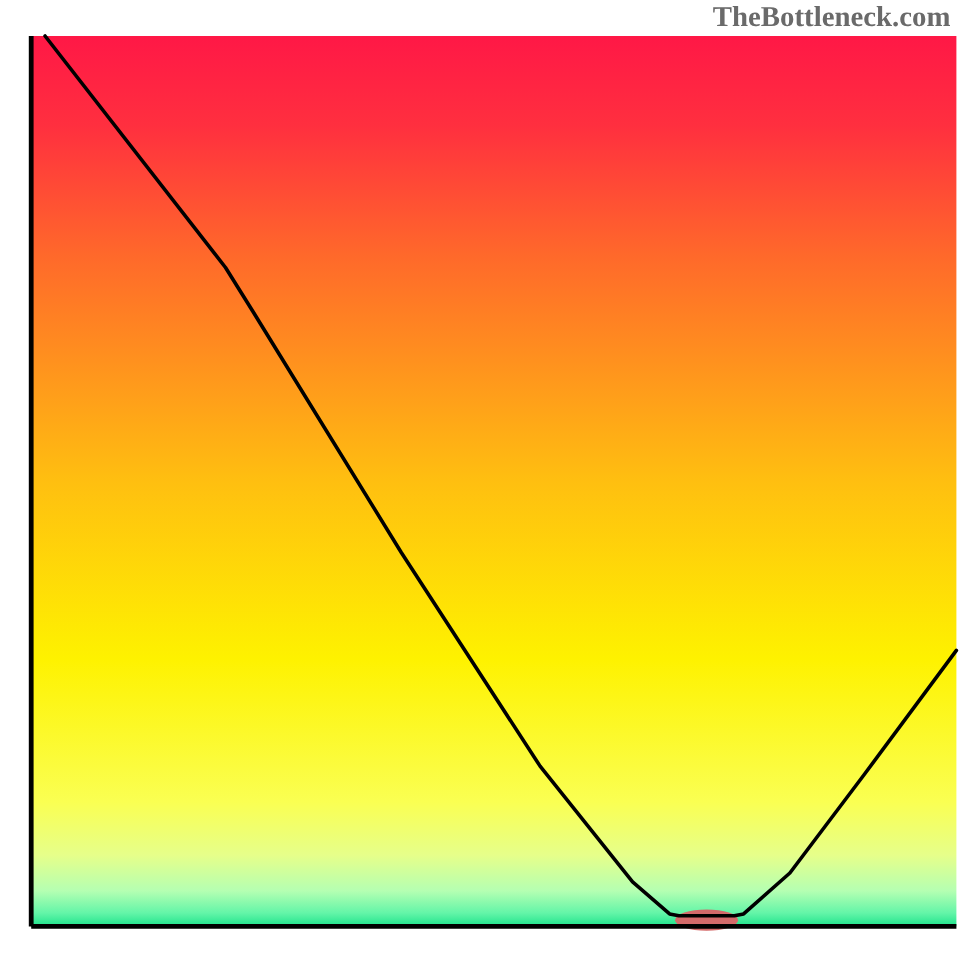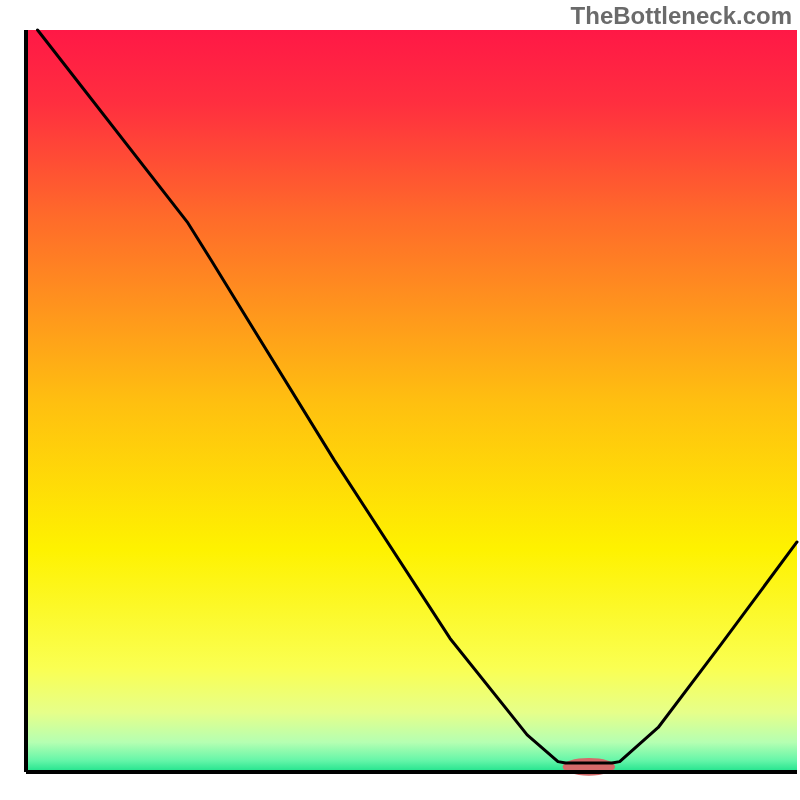--- a/index.html
+++ b/index.html
@@ -7,20 +7,21 @@
     padding: 0;
     width: 800px;
     height: 800px;
     background: #ffffff;
     font-family: Arial, Helvetica, sans-serif;
   }
   .container {
     position: relative;
     width: 800px;
     height: 612px;
+    font-family: Liberation Serif, serif;
   }
   .watermark {
     position: absolute;
     top: 2px;
     right: 8px;
     font-size: 24px;
     font-weight: bold;
     color: #6a6a6a;
   }
   svg {

